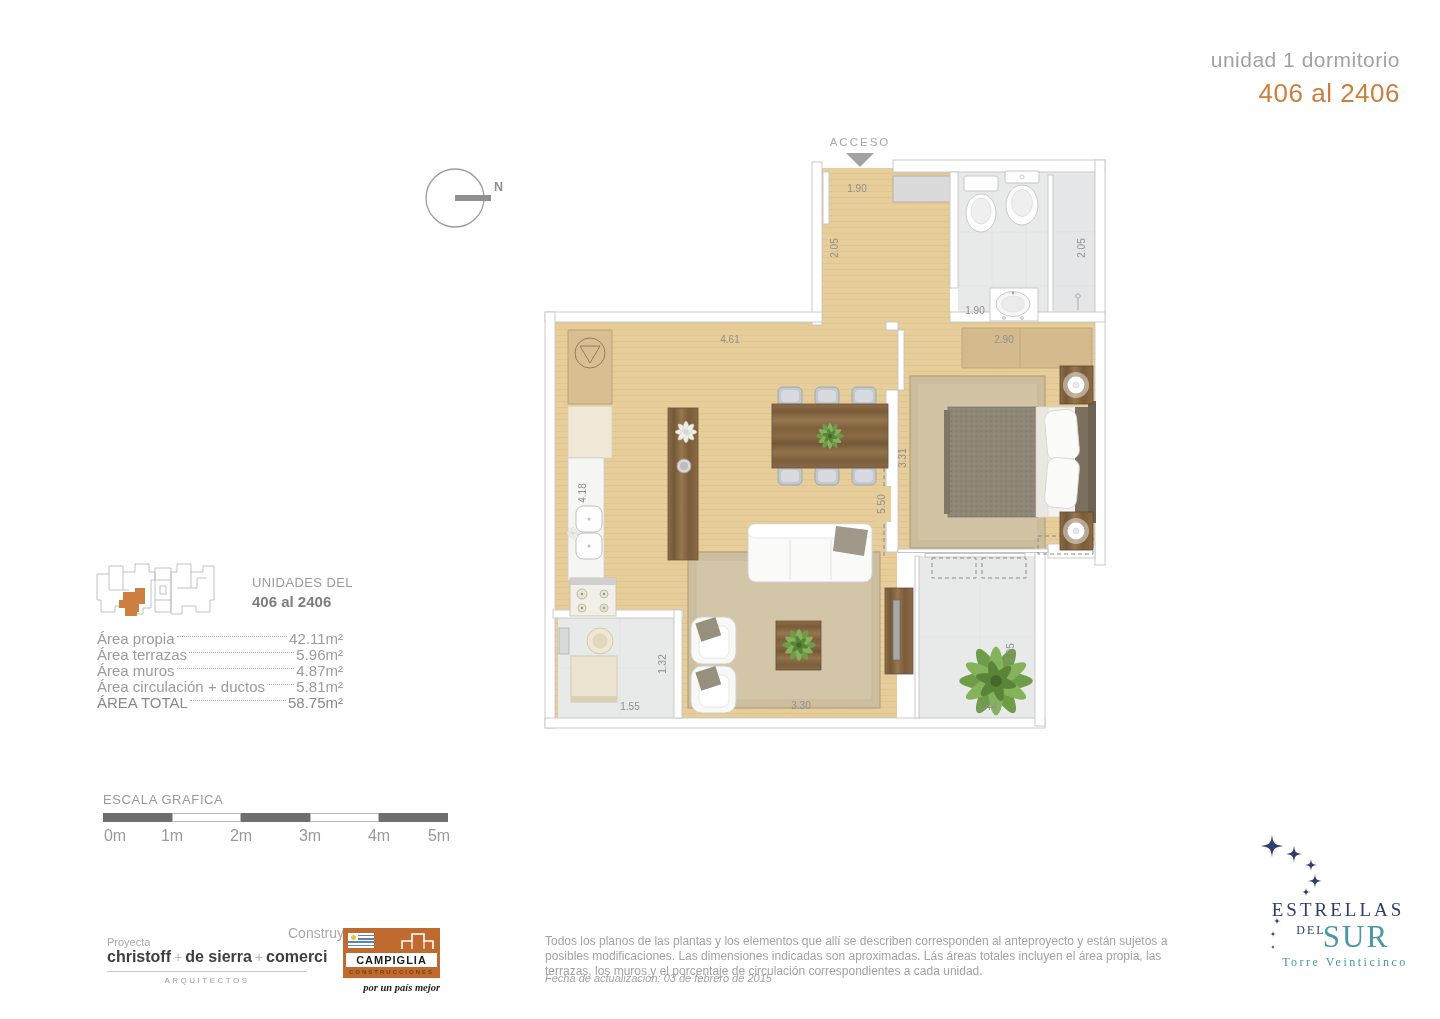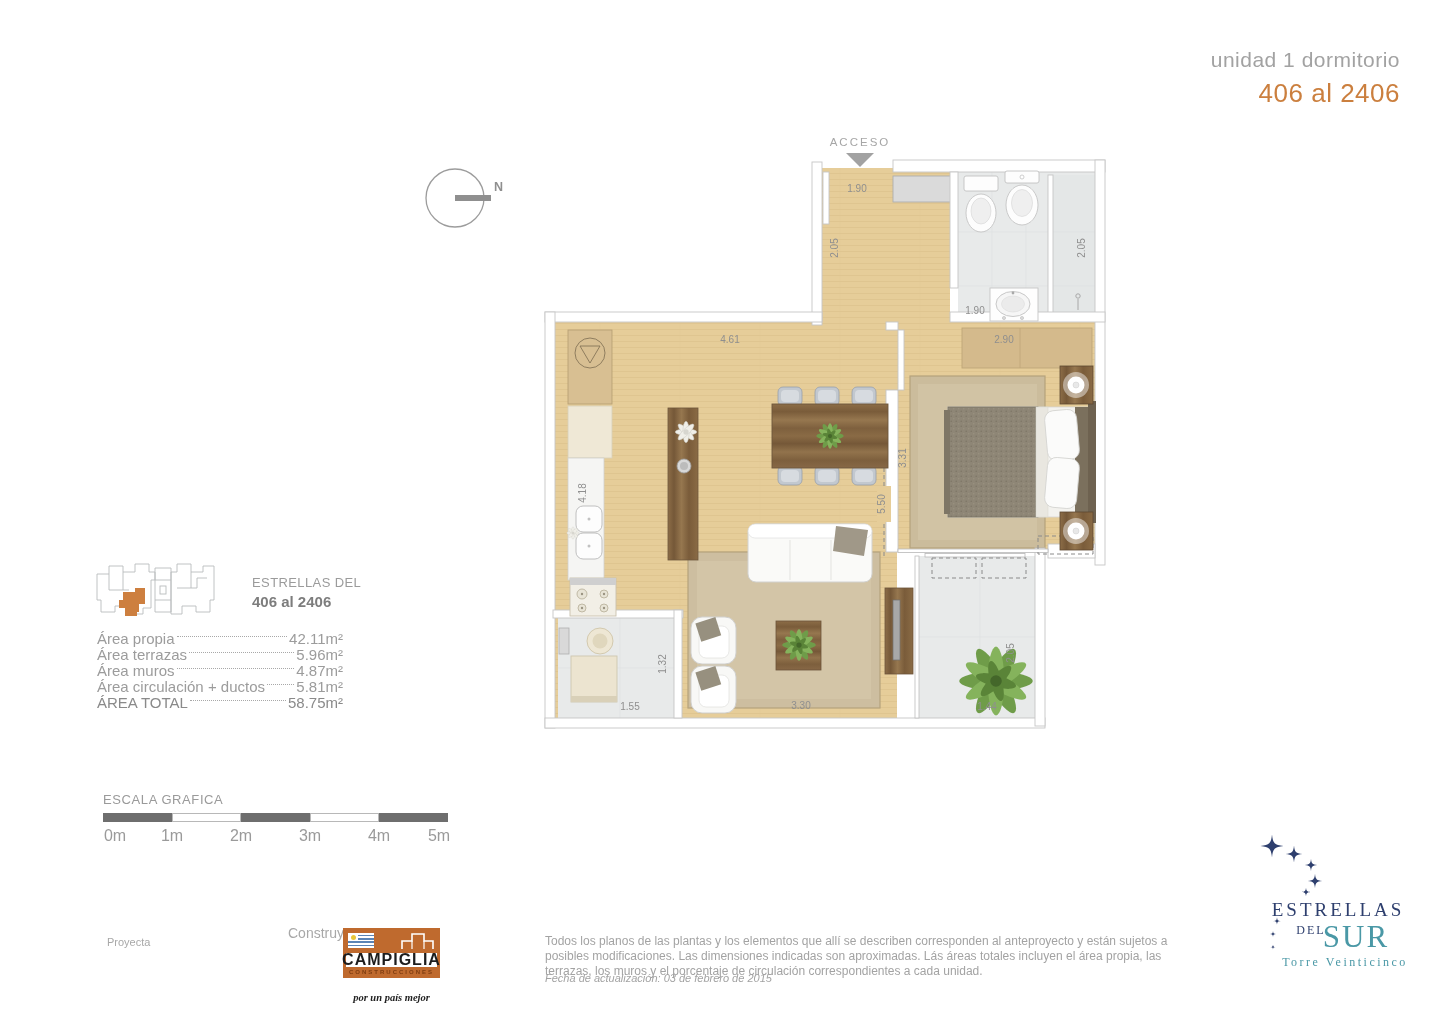--- a/index.html
+++ b/index.html
@@ -45,23 +45,23 @@
   .archsub{font-size:8px;letter-spacing:2.5px;color:#a5988a;margin-top:4px;}
 
   
   .camp{position:absolute;left:343px;top:928px;width:100px;}
   .campbox{position:relative;width:97px;height:50px;background:#bf6a2e;}
   .flag{position:absolute;left:5px;top:5px;width:26px;height:15px;
     background:linear-gradient(180deg,#fff 0 11%,#5b84b5 11% 22%,#fff 22% 33%,#5b84b5 33% 44%,#fff 44% 56%,#5b84b5 56% 67%,#fff 67% 78%,#5b84b5 78% 89%,#fff 89% 100%);}
   .canton{position:absolute;left:0;top:0;width:10px;height:8px;background:#fff;}
   .sun{position:absolute;left:2.5px;top:1.5px;width:5px;height:5px;border-radius:50%;background:#e8c73a;}
   .band{position:absolute;left:3px;right:3px;top:25px;height:14px;background:#fff;display:flex;align-items:center;justify-content:center;}
-  .band span{font-size:16px;font-weight:bold;letter-spacing:1px;color:#1d1d1d;}
+  .band span{font-size:11px;font-weight:bold;letter-spacing:1px;color:#1d1d1d;}
   .constru{position:absolute;left:3px;right:3px;top:41px;text-align:center;font-size:6px;font-weight:bold;letter-spacing:2px;color:#7e3c10;}
-  .tagline{width:97px;text-align:center;font-family:"Liberation Serif",serif;font-style:italic;font-weight:bold;font-size:10.5px;color:#222;margin-top:14px;}
+  .tagline{width:97px;text-align:right;font-family:"Liberation Serif",serif;font-style:italic;font-weight:bold;font-size:10.5px;color:#222;margin-top:4px;}
 
   
   .disclaimer{position:absolute;left:545px;top:934px;width:655px;font-size:12px;line-height:15px;color:#a3a3a3;}
   .updatedate{position:absolute;left:545px;top:972px;font-size:11px;color:#a3a3a3;font-style:italic;}
 
   svg text{font-family:"Liberation Sans",sans-serif;}
   .serif{font-family:"Liberation Serif",serif;}
 </style>
 </head>
 <body>
@@ -363,21 +363,21 @@
       <path d="M62,12 L78,12 M62,56 L78,56 M62,12 L62,56 M78,12 L78,56 M62,24 L78,24 M62,44 L78,44"></path>
       <rect x="67" y="30" width="6" height="8"></rect>
       <path d="M78,16 L84,16 L84,8 L98,8 L98,16 L110,16 L110,10 L121,10 L121,44 L117,44 L117,56 L103,56 L103,50 L89,50 L89,58 L78,58 Z"></path>
       <path d="M98,16 L98,32 M84,32 L104,32 M104,22 L114,22 M104,22 L104,32"></path>
       <path d="M16,18 L16,34 M30,16 L30,34 M16,34 L36,34"></path>
     </g>
     <polygon points="30,36 42,36 42,32 52,32 52,48 46,48 46,56 44,56 44,60 32,60 32,52 26,52 26,44 30,44" fill="#cd7f3f"></polygon>
   </svg>
 
   <div class="unidades">
-    <div class="l1">ESTRELLAS DEL</div>
+    <div class="l1">UNIDADES DEL</div>
     <div class="l2">406 al 2406</div>
   </div>
 
   <div class="areas">
     <div class="arearow">
       <span class="alabel">Área propia</span>
       <span class="leader"></span>
       <span class="avalue">42.11m²</span>
     </div>
     <div class="arearow">
@@ -417,20 +417,27 @@
       <span style="left:138px">2m</span>
       <span style="left:207px">3m</span>
       <span style="left:276px">4m</span>
       <span style="left:336px">5m</span>
     </div>
   </div>
 
   <div class="proyecta">Proyecta</div>
   <div class="construye">Construye</div>
 
+  <div class="archblock">
+    <div class="archname">
+      <span>christoff</span><span class="plus">+</span><span>de sierra</span><span class="plus">+</span><span>comerci</span>
+    </div>
+    <div class="archline"></div>
+    <div class="archsub">ARQUITECTOS</div>
+  </div>
 
   <div class="camp">
     <div class="campbox">
       <div class="flag">
         <div class="canton">
             <div class="sun"></div>
           </div>
       </div>
       <svg class="abs" style="right:4px;top:3px" width="36" height="20" viewBox="0 0 36 20">
         <path d="M2,18 V10 H12 V3 H24 V10 H33 V18" fill="none" stroke="#ffffff" stroke-width="1.6"></path>

